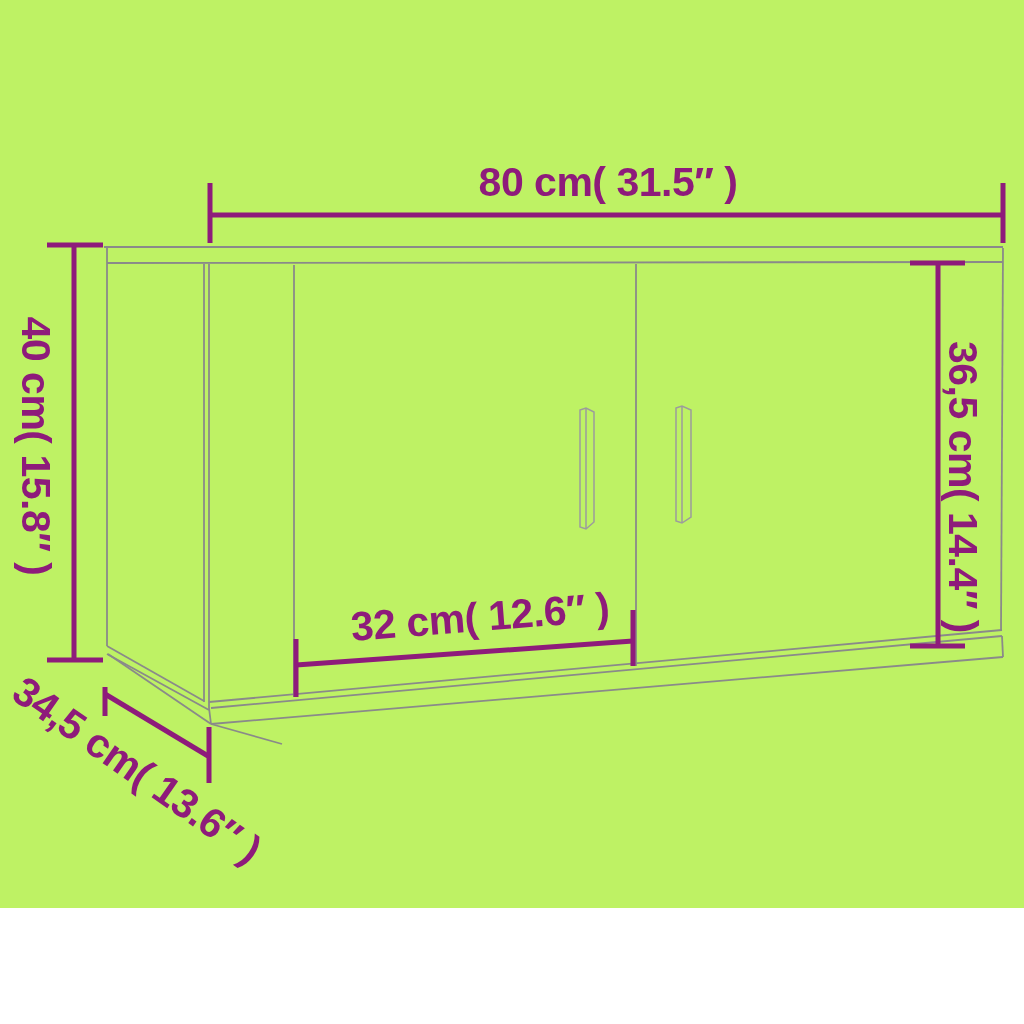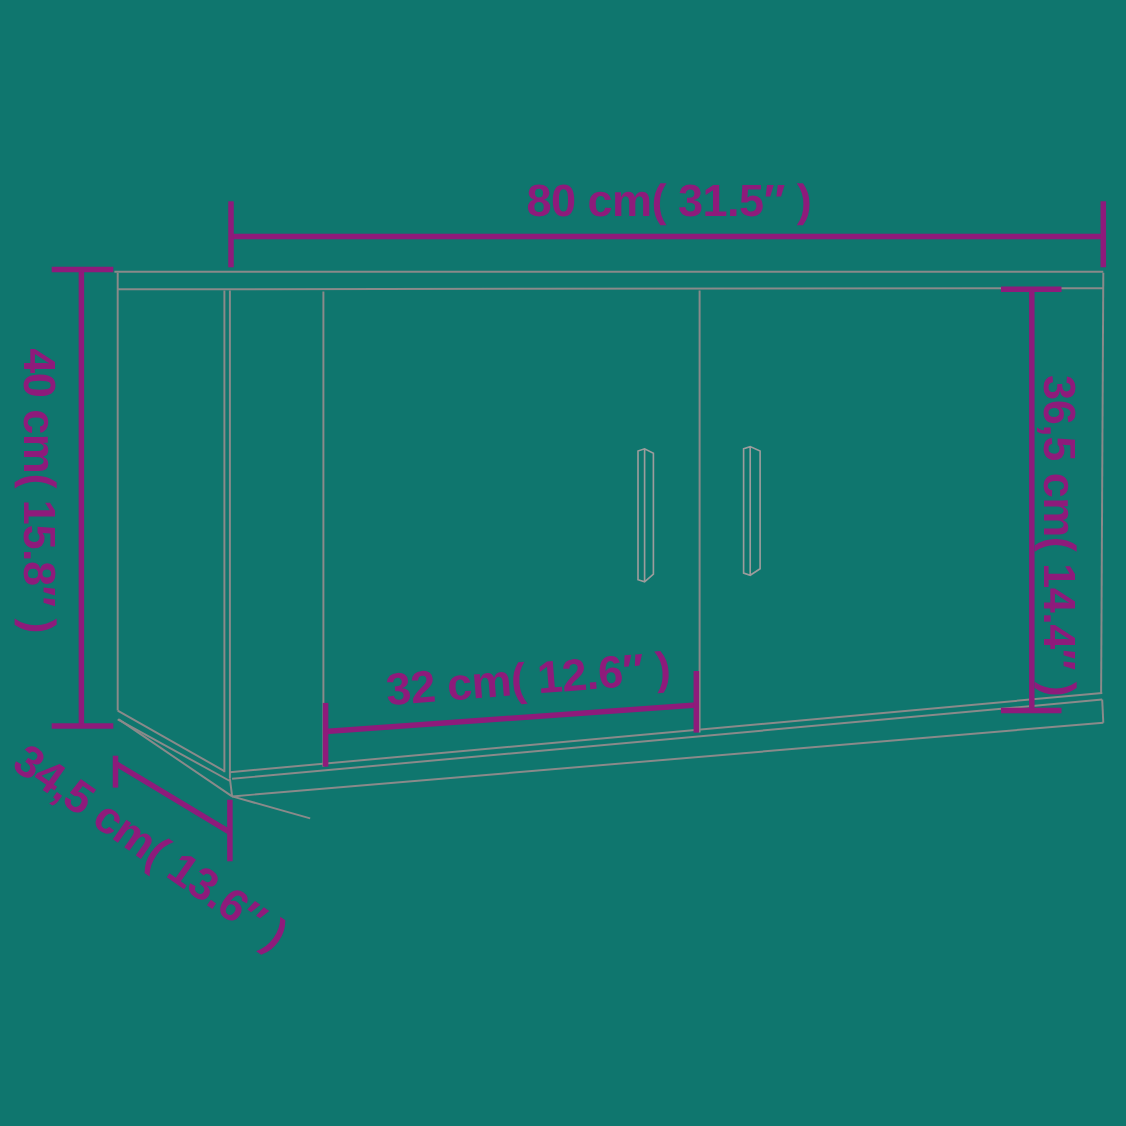--- a/index.html
+++ b/index.html
@@ -4,22 +4,22 @@
 <style>
   html, body {
     margin: 0;
     padding: 0;
     background: #ffffff;
     font-family: "Liberation Sans", sans-serif;
   }
   #stage {
     position: relative;
     width: 1024px;
-    height: 1024px;
-    background: #0f766e;
+    height: 908px;
+    background: #bef264;
     overflow: hidden;
   }
   svg { display: block; }
   text {
     font-family: "Liberation Sans", "DejaVu Sans", sans-serif;
     font-weight: bold;
     font-size: 41px;
     letter-spacing: -0.5px;
   }
 </style>

